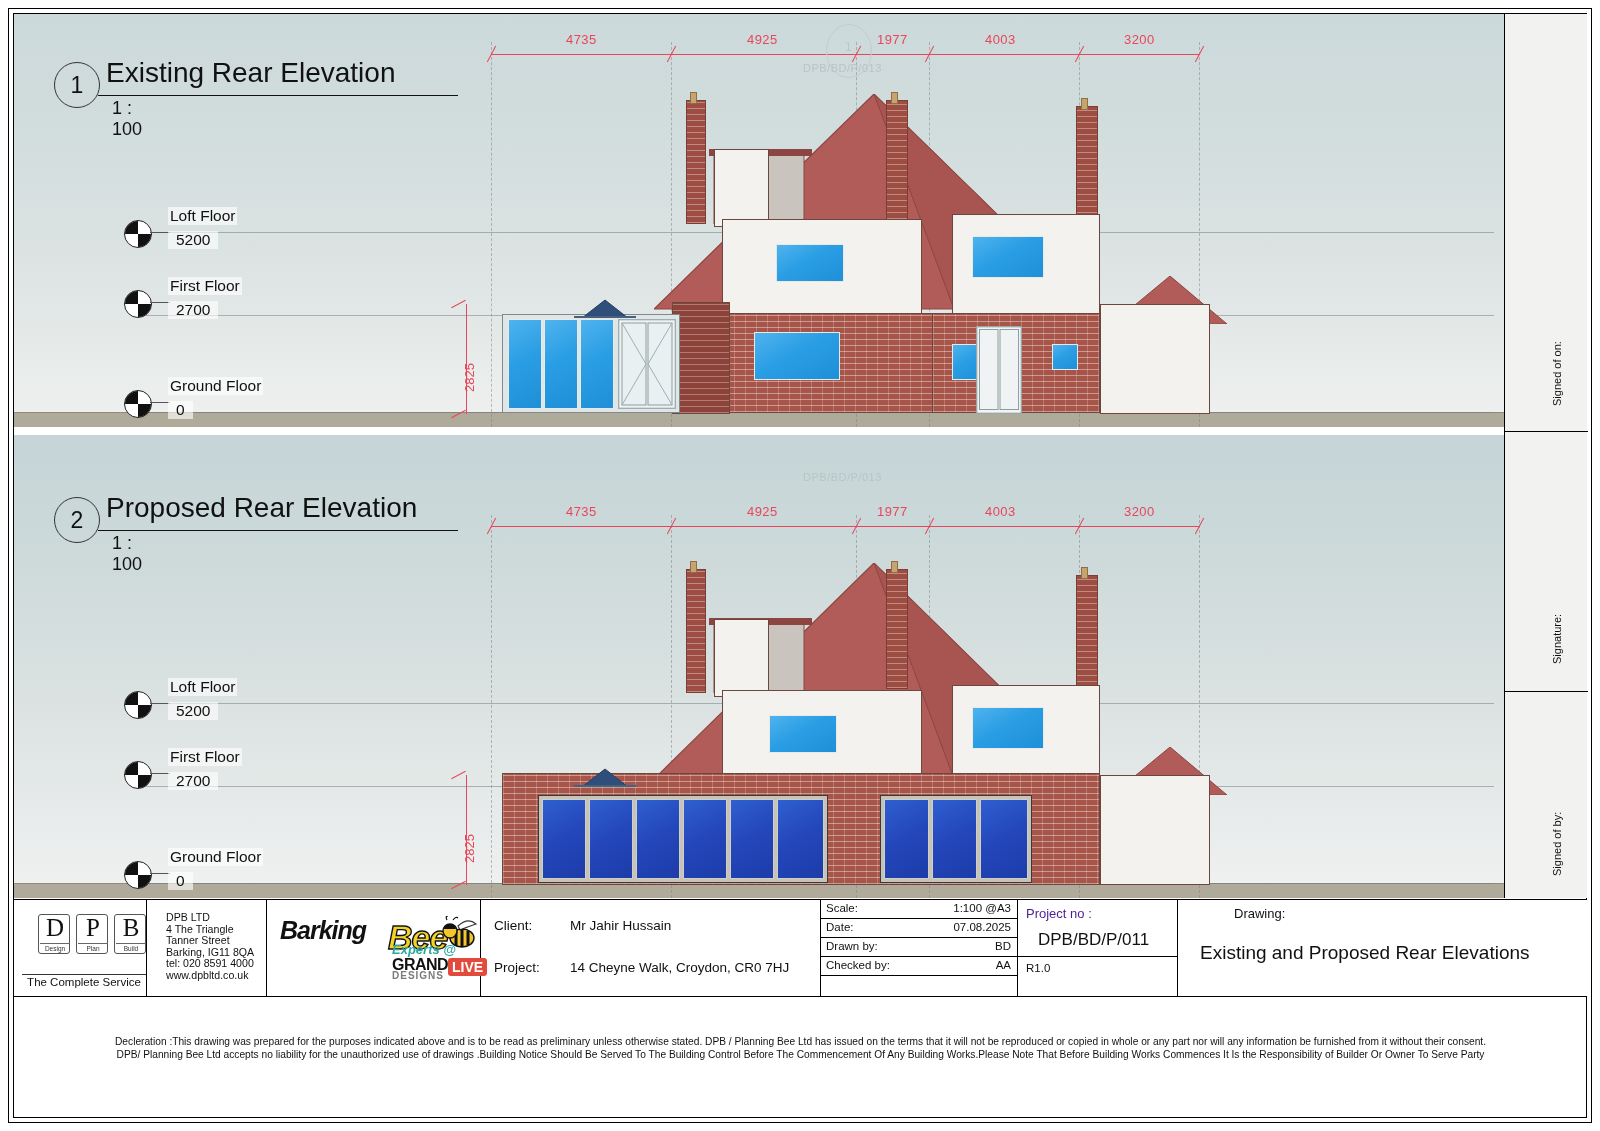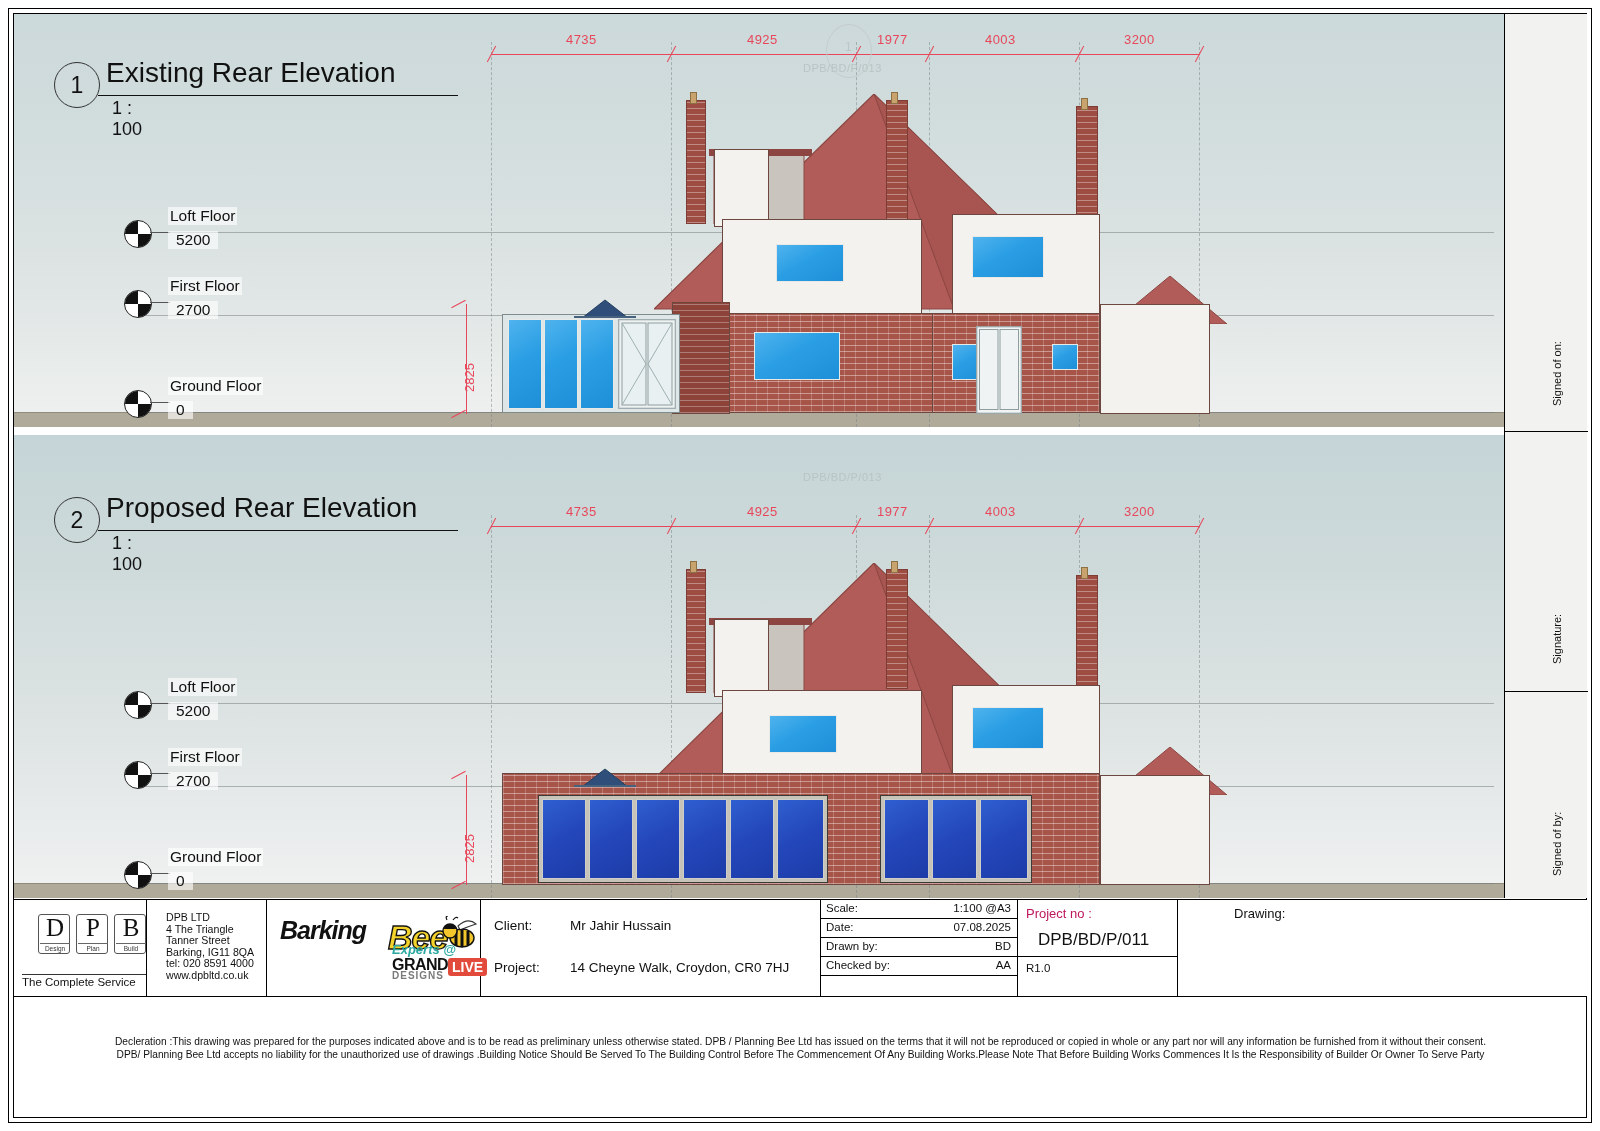--- a/index.html
+++ b/index.html
@@ -81,42 +81,42 @@
   .rlabel{position:absolute;font-size:11px;color:#111;white-space:nowrap;transform:rotate(-90deg);transform-origin:left top;}
 
   
   .tb{position:absolute;left:14px;top:899px;width:1573px;height:97px;border-top:1px solid #000;box-sizing:border-box;background:#fff;}
   .vsep{position:absolute;top:0;height:97px;width:0;border-left:1px solid #000;}
 
   .logo-dpb{position:absolute;left:24px;top:14px;width:108px;height:44px;}
   .logo-box{position:absolute;top:0;width:32px;height:40px;border:1px solid #555;border-radius:3px;box-sizing:border-box;background:#fff;}
   .logo-letter{position:absolute;left:0;top:-1px;width:32px;text-align:center;font-size:25px;color:#111;font-family:"Liberation Serif",serif;}
   .logo-sub{position:absolute;left:1px;bottom:1px;width:30px;text-align:center;font-size:6.5px;color:#333;border-top:1px solid #666;padding-top:1px;}
-  .logo-tag{position:absolute;left:16px;top:60px;width:124px;font-size:11.5px;color:#111;border-top:1px solid #333;padding-top:1px;}
+  .logo-tag{position:absolute;left:16px;top:60px;width:124px;text-align:center;font-size:11.5px;color:#111;border-top:1px solid #333;padding-top:1px;}
 
   .addr{position:absolute;left:152px;top:12px;font-size:10.6px;line-height:11.6px;color:#111;}
 
   .pbee{position:absolute;left:266px;top:12px;width:200px;height:70px;}
   .pbee-p{position:absolute;left:0;top:4px;font-size:25px;font-weight:bold;font-style:italic;color:#111;letter-spacing:-1px;}
   .pbee-b{position:absolute;left:108px;top:0px;font-size:34px;font-weight:bold;font-style:italic;color:#f2d22b;
      -webkit-text-stroke:1.4px #111;letter-spacing:-1px;margin-top:6px;}
   .pbee-e{position:absolute;left:112px;top:30px;font-size:13px;font-weight:bold;font-style:italic;color:#2ba8a0;}
   .pbee-g{position:absolute;left:112px;top:44px;font-size:16px;font-weight:bold;color:#111;letter-spacing:-.5px;}
   .pbee-d{position:absolute;left:112px;top:58px;font-size:10px;font-weight:bold;color:#7b7b7b;letter-spacing:1px;}
   .pbee-live{position:absolute;left:168px;top:46px;font-size:14px;font-weight:bold;color:#fff;background:#e24b3c;border-radius:3px;padding:1px 4px;}
   .bee{position:absolute;left:158px;top:4px;width:44px;height:44px;}
 
   .fld-lab{position:absolute;font-size:13.5px;color:#111;}
   .fld-val{position:absolute;font-size:13.5px;color:#111;}
 
   .minirow{position:absolute;height:19px;border-bottom:1px solid #000;box-sizing:border-box;}
   .minirow .k{position:absolute;left:5px;top:2px;font-size:11.5px;color:#111;}
   .minirow .v{position:absolute;right:6px;top:2px;font-size:11.5px;color:#111;}
 
-  .pno-lab{position:absolute;font-size:13px;color:#be185d;}
+  .pno-lab{position:absolute;font-size:13px;color:#4c1d95;}
   .pno-val{position:absolute;font-size:17px;color:#111;}
   .dwg-lab{position:absolute;font-size:13px;color:#111;}
   .dwg-val{position:absolute;font-size:19px;color:#111;}
 
   
   .decl{position:absolute;left:14px;top:996px;width:1573px;height:122px;border-top:1px solid #000;box-sizing:border-box;}
   .decl p{margin:0;text-align:center;font-size:10.2px;line-height:13.4px;color:#111;}
   .decl-wrap{padding:38px 34px 0 34px;}
 </style>
 </head>
@@ -478,20 +478,21 @@
       <div class="k">Checked by:</div>
       <div class="v">AA</div>
     </div>
 
     <div class="pno-lab" style="left:1012px;top:6px;">Project no :</div>
     <div class="pno-val" style="left:1024px;top:30px;">DPB/BD/P/011</div>
     <div style="position:absolute;left:1003px;top:56px;width:160px;border-top:1px solid #000;"></div>
     <div class="fld-val" style="left:1012px;top:62px;font-size:11.5px;">R1.0</div>
 
     <div class="dwg-lab" style="left:1172px;top:6px;margin-left:48px;">Drawing:</div>
+    <div class="dwg-val" style="left:1186px;top:42px;">Existing and Proposed Rear Elevations</div>
   </div>
 
   <div class="decl">
     <div class="decl-wrap">
       <p>Decleration :This drawing was prepared for the purposes indicated above and is to be read as preliminary unless otherwise stated. DPB / Planning Bee Ltd has issued on the terms that it will not be reproduced or copied in whole or any part nor will any information be furnished from it without their consent.</p>
       <p>DPB/ Planning Bee Ltd accepts no liability for the unauthorized use of drawings .Building Notice Should Be Served To The Building Control Before The Commencement Of Any Building Works.Please Note That Before Building Works Commences It Is the Responsibility of Builder Or Owner To Serve Party</p>
     </div>
   </div>
 </div>
 

